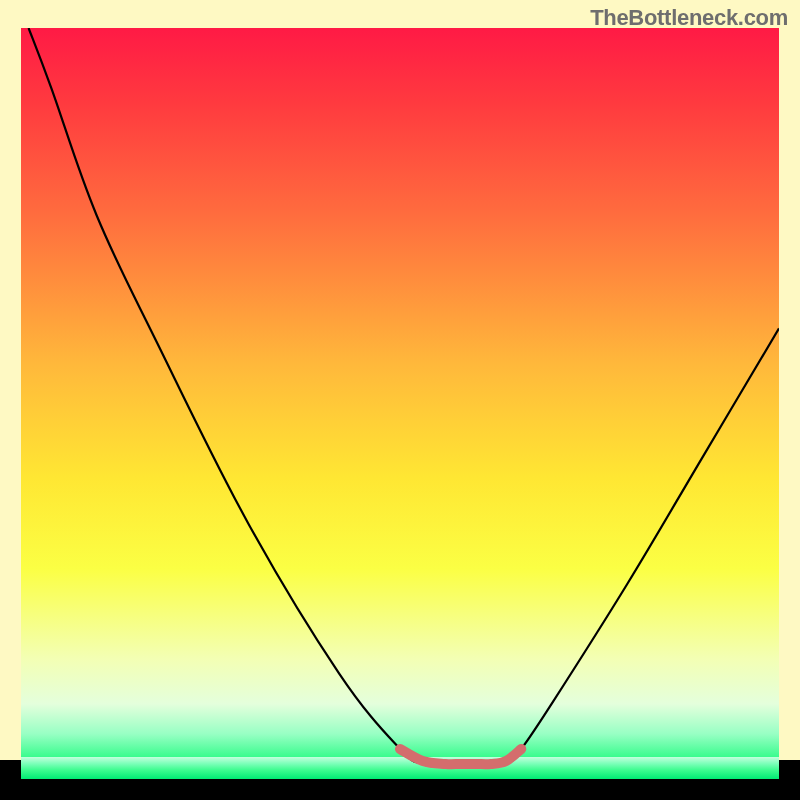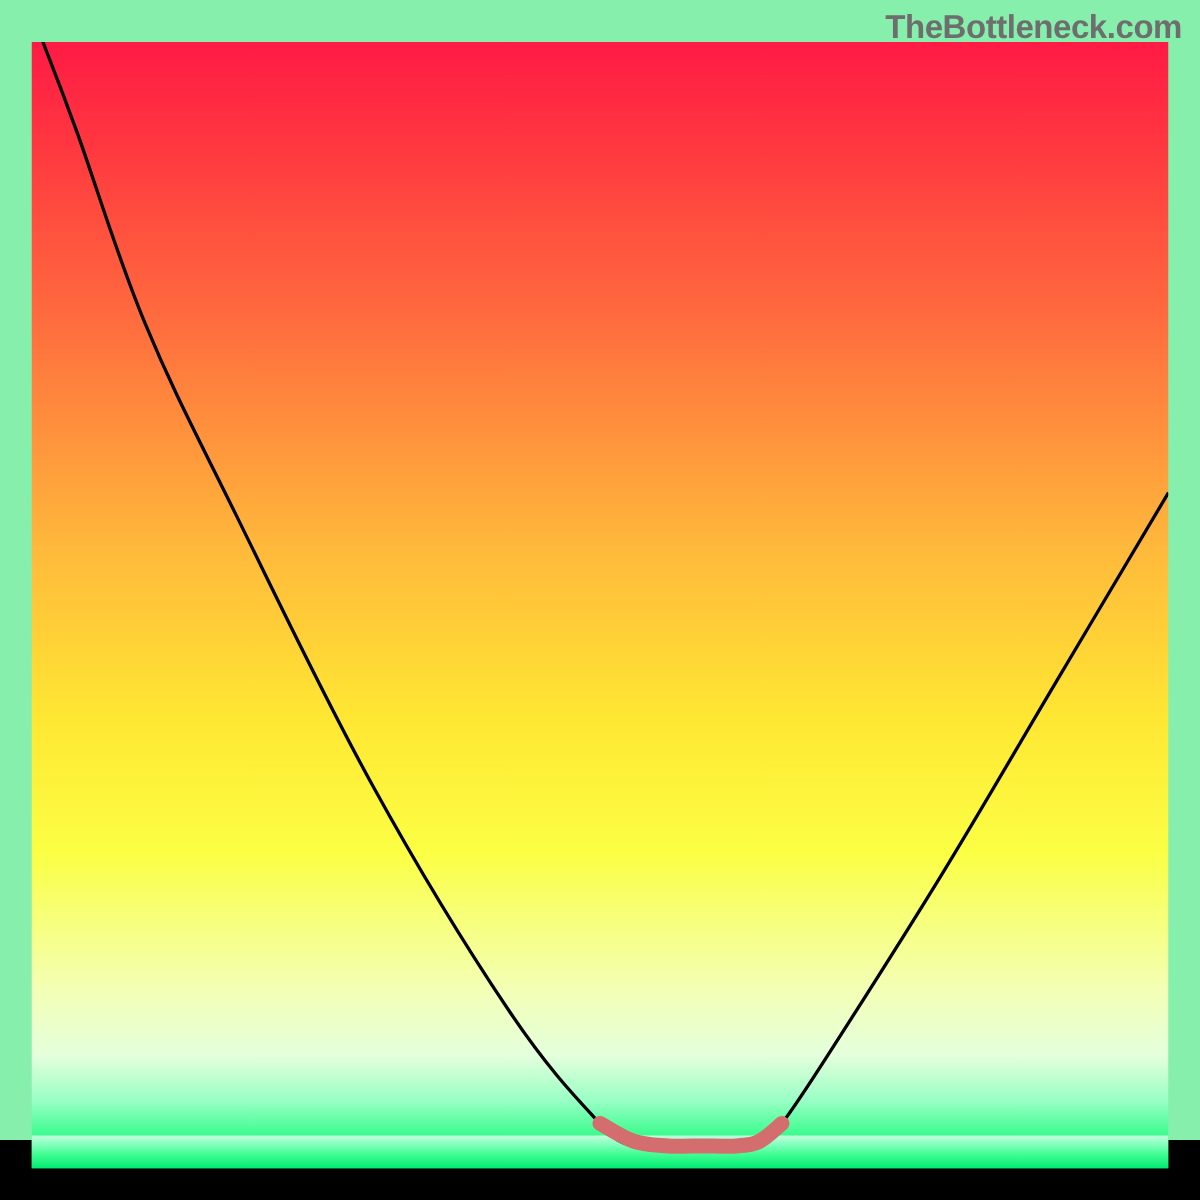--- a/index.html
+++ b/index.html
@@ -8,21 +8,21 @@
     width: 800px;
     height: 800px;
     overflow: hidden;
     background: #000;
     font-family: Arial, Helvetica, sans-serif;
   }
   .container {
     position: relative;
     width: 800px;
     height: 760px;
-    background: #86efac;
+    background: #fef9c3;
   }
   .attribution {
     position: absolute;
     top: 5px;
     right: 12px;
     color: #6e6e6e;
     font-size: 22px;
     font-weight: 600;
     letter-spacing: -0.3px;
     z-index: 20;

